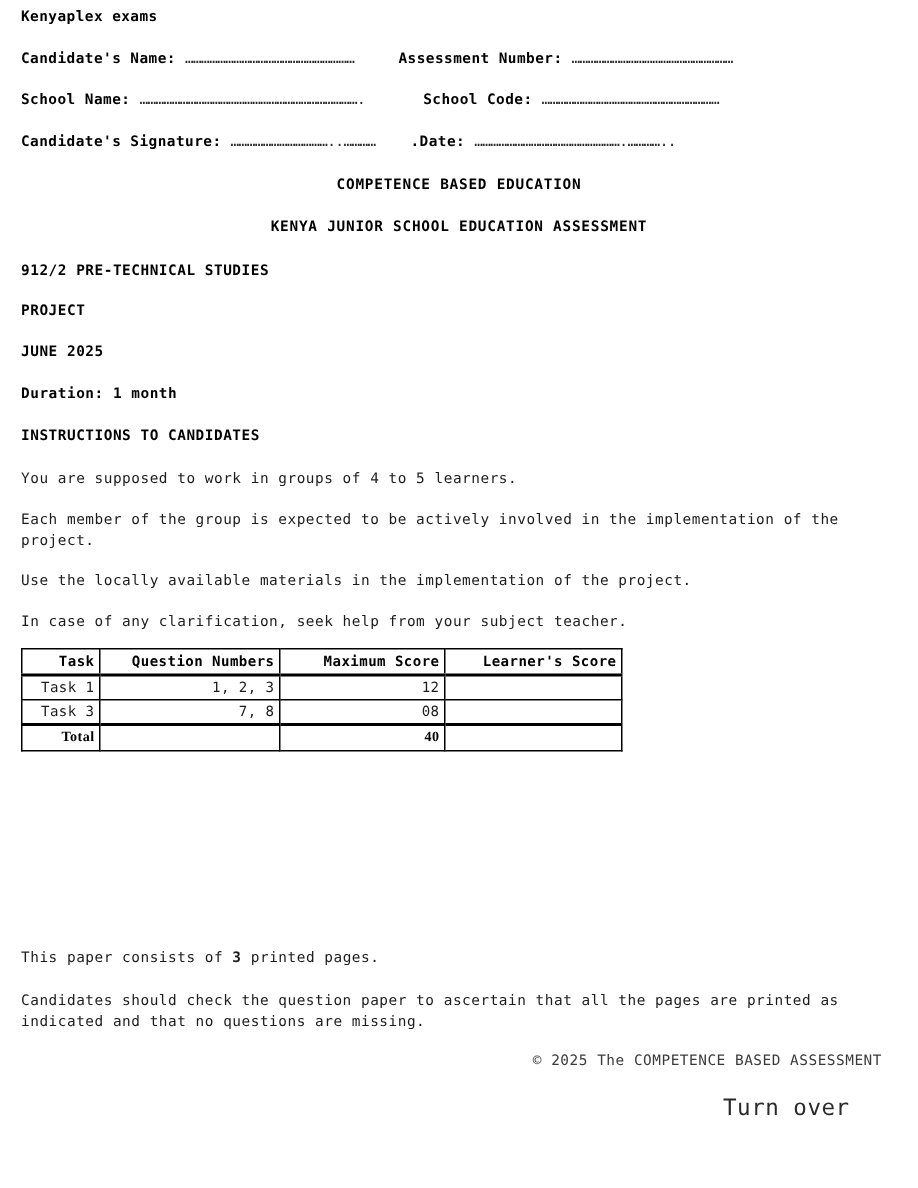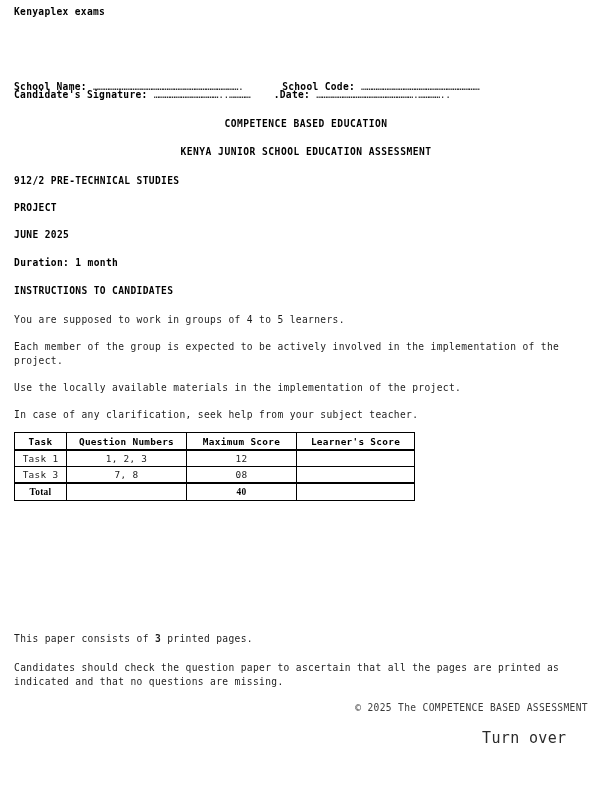--- a/index.html
+++ b/index.html
@@ -102,21 +102,21 @@
     font-size: 9.4px;
     letter-spacing: 0.3px;
     table-layout: fixed;
     width: 400px;
   }
   table.scoretable td, table.scoretable th {
     border: 1px solid #000;
     padding: 1px 3px 1px 3px;
     height: 13px;
     vertical-align: middle;
-    text-align: center;
+    text-align: right;
     font-weight: normal;
     color: #1c1c1c;
     overflow: hidden;
     white-space: nowrap;
   }
   table.scoretable thead th {
     font-weight: bold;
     color: #000;
     border-bottom: 2px solid #000;
     height: 14px;
@@ -174,22 +174,28 @@
     white-space: nowrap;
   }
 </style>
 </head>
 <body>
 
 <div class="page">
 
   <div class="row b" id="brand">Kenyaplex exams</div>
 
-
-  <div class="row fieldline" style="top:61px;margin-top:20px;">
+  <div class="row fieldline" style="top:34px;">
+    <span class="flabel">Candidate's Name:</span>
+    <span class="dots dots-grow" style="max-width:160px;margin-left:6px;">………………………………………………………</span>
+    <span class="flabel" style="margin-left:8px;">Assessment Number:</span>
+    <span class="dots dots-grow" style="margin-left:6px;">……………………………………………………</span>
+  </div>
+
+  <div class="row fieldline" style="top:61px;">
     <span class="flabel">School Name:</span>
     <span class="dots dots-grow" style="max-width:200px;margin-left:6px;">……………………………………………………………………….</span>
     <span class="flabel" style="margin-left:8px;">School Code:</span>
     <span class="dots dots-grow" style="margin-left:6px;">…………………………………………………………</span>
   </div>
 
   <div class="row fieldline" style="top:89px;">
     <span class="flabel">Candidate's Signature:</span>
     <span class="dots dots-fixed" style="width:120px;margin-left:6px;">………………………………..…………</span>
     <span class="flabel">.Date:</span>

